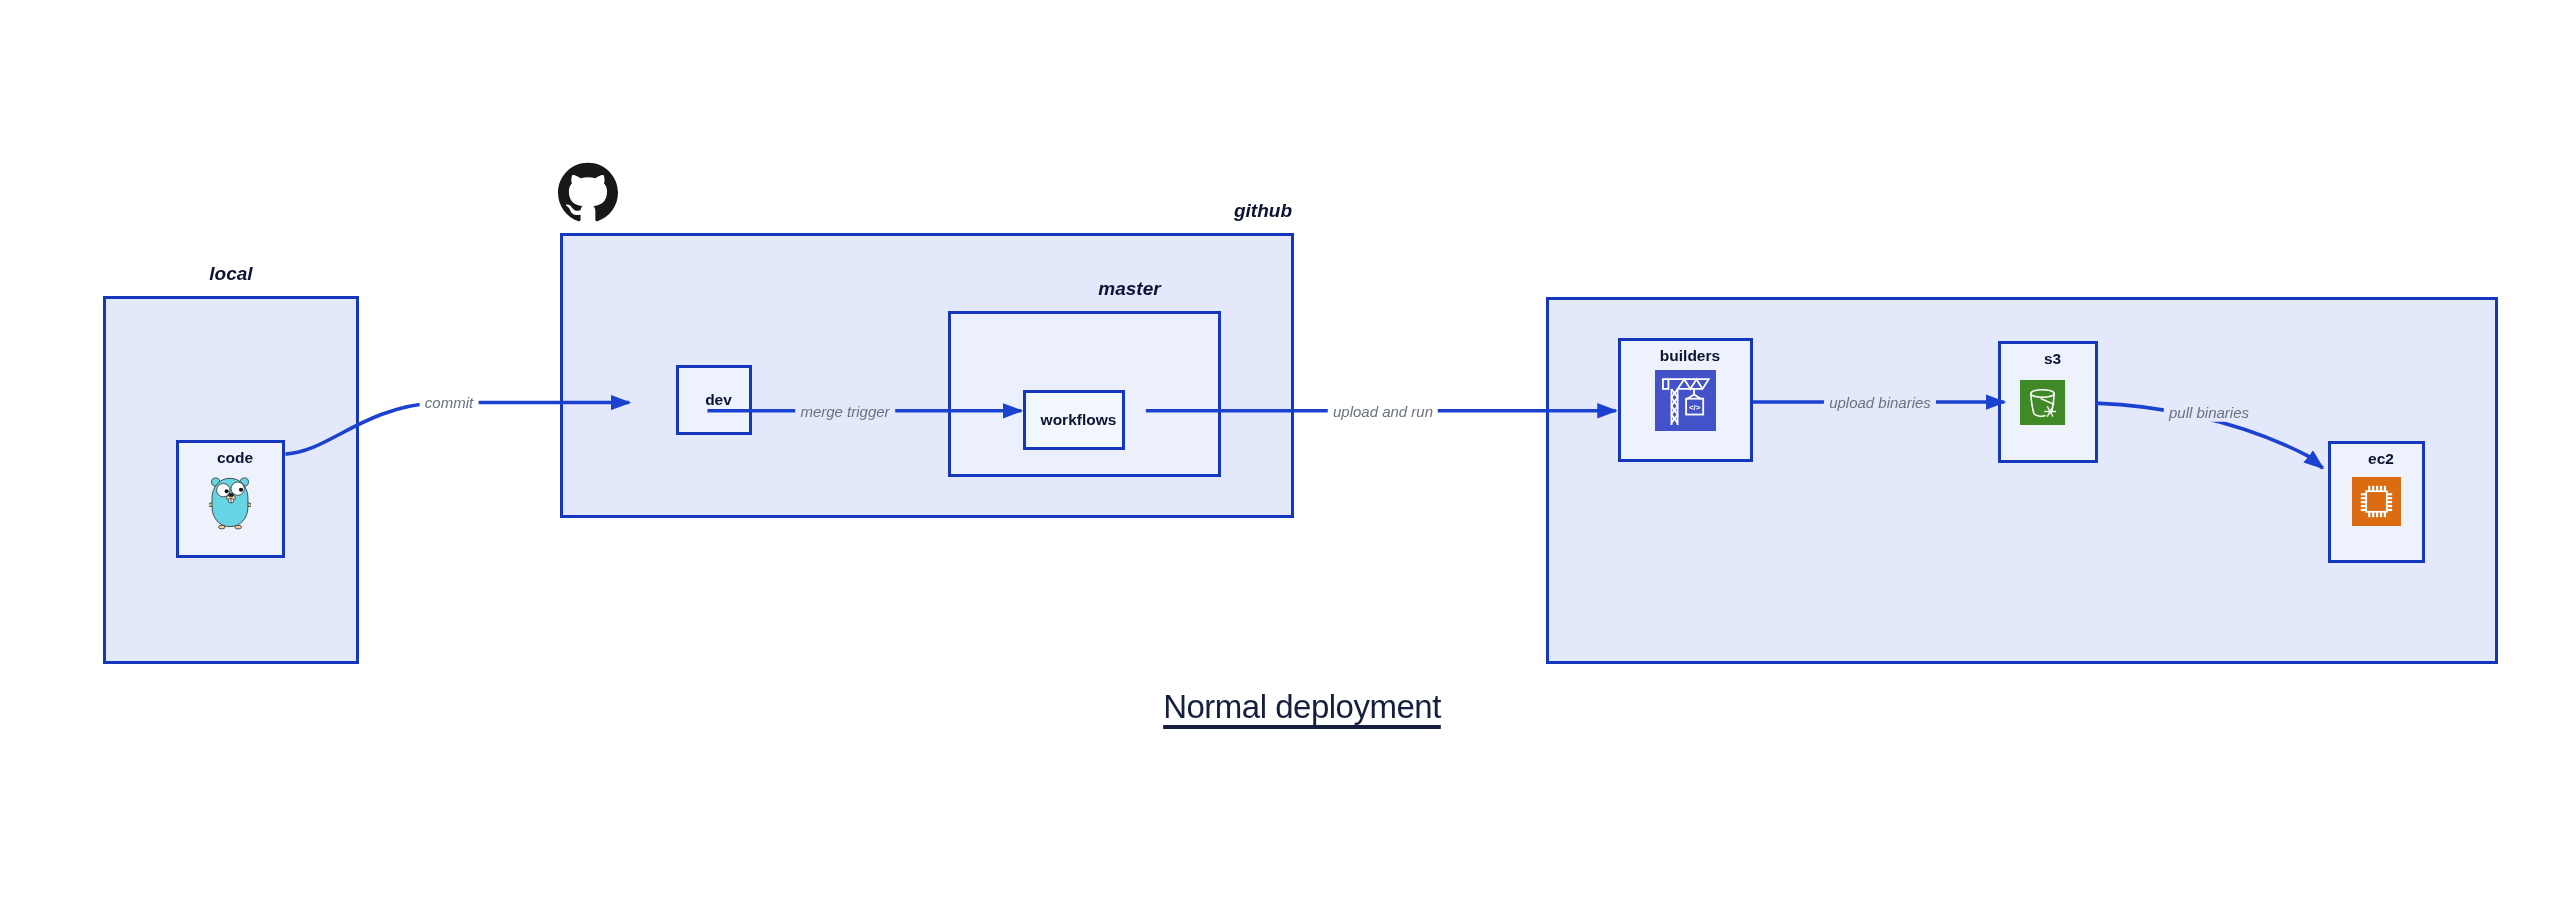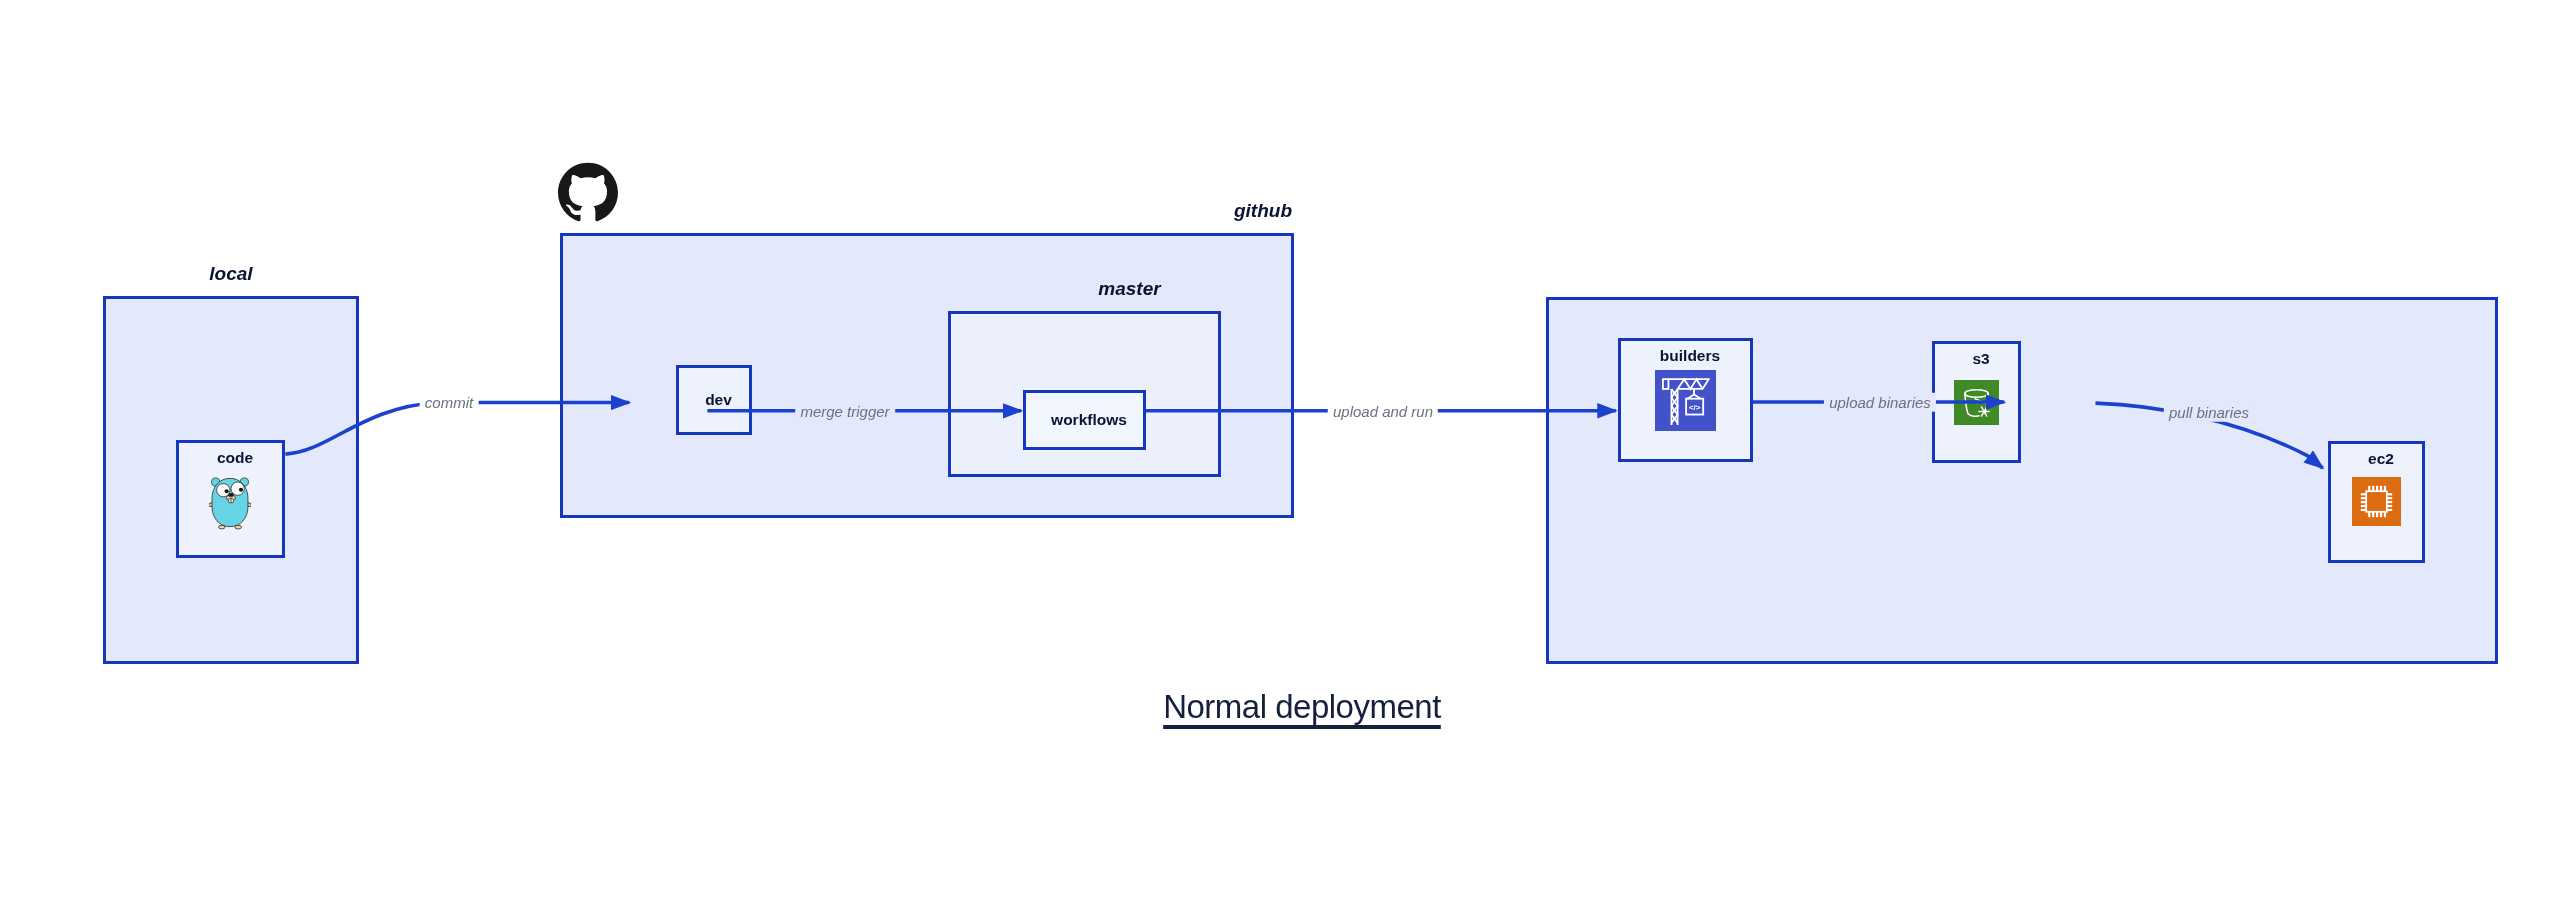--- a/index.html
+++ b/index.html
@@ -96,21 +96,21 @@
         <rect x="38.5" y="45.5" width="9" height="8" rx="1.8" fill="#fff"></rect>
         <path d="M43,45.5 V53.5" fill="none"></path>
       </g>
     </svg>
   </div>
 
   <div class="leaf centered" style="left:631px; top:365px; width:76px; height:70px;margin-left:45px;">
     <span class="leaf-label">dev</span>
   </div>
 
-  <div class="leaf wf centered" style="left:1023px; top:390px; width:123px; height:60px;">
+  <div class="leaf wf centered" style="left:1023px; top:390px; width:102px; height:60px;">
     <span class="leaf-label">workflows</span>
   </div>
 
   <div class="leaf" style="left:1618px; top:338px; width:135px; height:124px;">
     <span class="leaf-label">builders</span>
     <svg class="icon" style="left:34px; top:29px;" width="61" height="61" viewBox="0 0 100 100">
       <rect width="100" height="100" style="fill:var(--codebuild-bg)"></rect>
       <g stroke="#fff" stroke-width="3" fill="none">
         <rect x="13" y="15" width="9" height="16"></rect>
         <path d="M27,31 V90 M37,31 V90"></path>
@@ -118,21 +118,21 @@
         <path d="M37,31 L27,45 L37,59 L27,73 L37,87"></path>
         <path d="M22,15 H88 L78,31 H37"></path>
         <path d="M37,31 L48,15 L58,31 L68,15 L78,31"></path>
         <path d="M64,31 V40 M64,40 L53,47 M64,40 L75,47"></path>
         <rect x="51" y="47" width="28" height="26"></rect>
       </g>
       <text x="65" y="65" text-anchor="middle" fill="#fff" font-size="13" font-weight="bold" font-family="Liberation Sans, sans-serif">&lt;/&gt;</text>
     </svg>
   </div>
 
-  <div class="leaf" style="left:1932px; top:341px; width:89px; height:122px;">
+  <div class="leaf" style="left:1998px; top:341px; width:100px; height:122px;">
     <span class="leaf-label">s3</span>
     <svg class="icon" style="left:18.5px; top:36px;" width="45" height="45" viewBox="0 0 100 100">
       <rect width="100" height="100" style="fill:var(--s3-bg)"></rect>
       <g stroke="#fff" stroke-width="3.5" fill="none">
         <ellipse cx="50" cy="30" rx="26" ry="8.5"></ellipse>
         <path d="M24,30 C25,45 27,62 31,75"></path>
         <path d="M76,30 C75,45 73,62 69,75"></path>
         <path d="M31,75 C37,81 50,82 57,79"></path>
         <path d="M46,41 L73,53"></path>
       </g>

